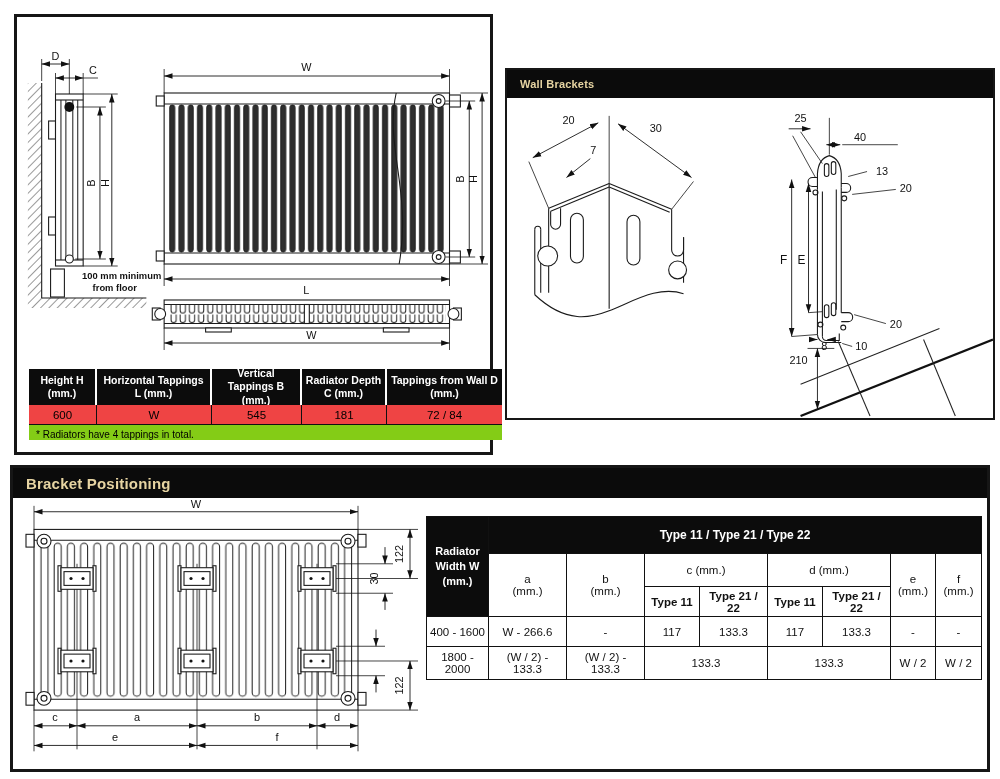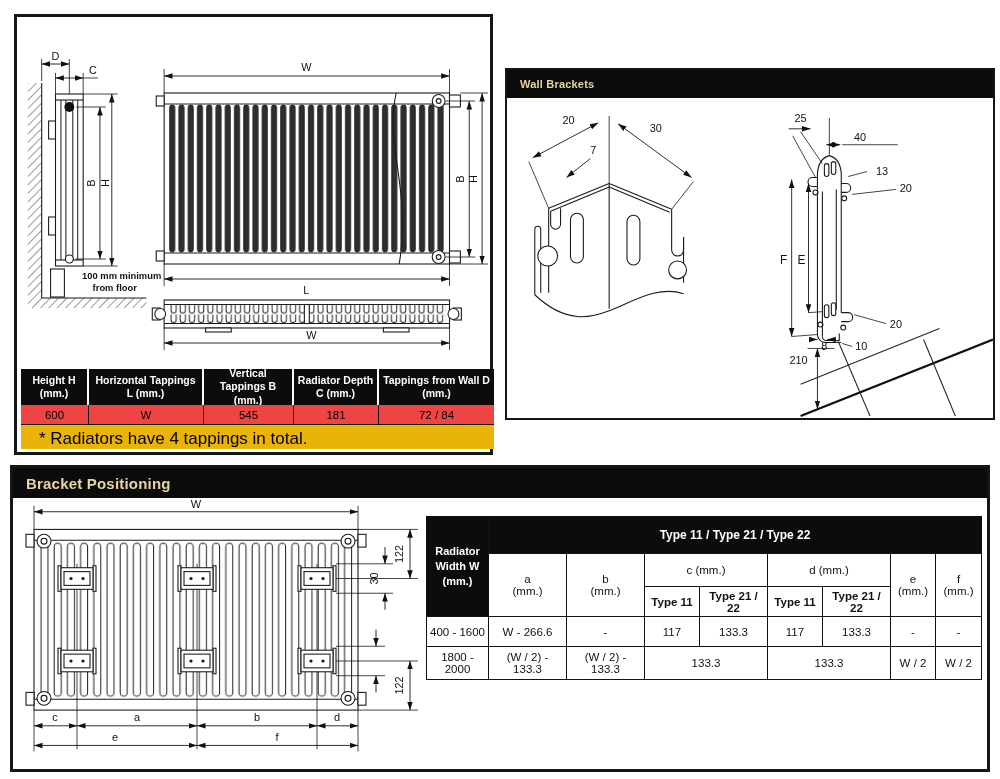--- a/index.html
+++ b/index.html
@@ -16,31 +16,31 @@
   svg{position:absolute;}
   svg text{font-family:"Liberation Sans", sans-serif;font-size:11px;fill:#111;}
   .dr{stroke:#1b1b1b;stroke-width:1.1;fill:none;}
   .drW{stroke:#1b1b1b;stroke-width:1.1;fill:#fff;}
   .dim{stroke:#151515;stroke-width:.9;fill:none;}
   .ext{stroke:#151515;stroke-width:.8;fill:none;}
   .thick{stroke:#111;stroke-width:2.4;}
   .thin{stroke:#222;stroke-width:1.05;}
   .lblS{font-size:9.5px;font-weight:bold;}
   
-  .spec{position:absolute;left:4px;top:352px;width:473px;}
+  .spec{position:absolute;left:12px;top:352px;width:473px;}
   .spec-head{display:flex;background:#0c0c0c;}
   .spec-head div{color:#fff;font-weight:bold;font-size:10.5px;line-height:1.25;text-align:center;
     display:flex;align-items:center;justify-content:center;height:36px;border-right:2px solid #fff;box-sizing:border-box;padding:0 2px;}
   .spec-head div:last-child{border-right:none;}
   .spec-row{display:flex;}
   .spec-row div{font-size:11.5px;text-align:center;height:20px;line-height:20px;
     border-right:1.4px solid #111;border-bottom:1.4px solid #111;box-sizing:border-box;background:#ef4444;}
   .spec-row div:last-child{border-right:none;}
   .c0{width:68px;}.c1{width:115px;}.c2{width:90px;}.c3{width:85px;}.c4{width:115px;}
-  .spec-foot{font-size:17px;padding:4px 5px 0 18px;background:#eab308;}
+  .spec-foot{font-size:10px;padding:4px 5px 0 7px;background:#84cc16;}
   
   table.pos{position:absolute;left:413px;top:48px;border-collapse:collapse;table-layout:fixed;width:555px;}
   table.pos th,table.pos td{border:1.6px solid #111;text-align:center;vertical-align:middle;
     font-size:11.5px;padding:0 2px;background:#fff;color:#111;box-sizing:border-box;}
   table.pos .blk{background:#0c0c0c;color:#fff;font-weight:bold;}
   table.pos .corner{font-size:11px;line-height:1.35;}
   table.pos .grp{font-size:12px;height:37px;}
   table.pos .h2{height:33px;font-weight:bold;font-weight:normal;}
   table.pos .h3{height:30px;}
   table.pos .d1{height:30px;}

